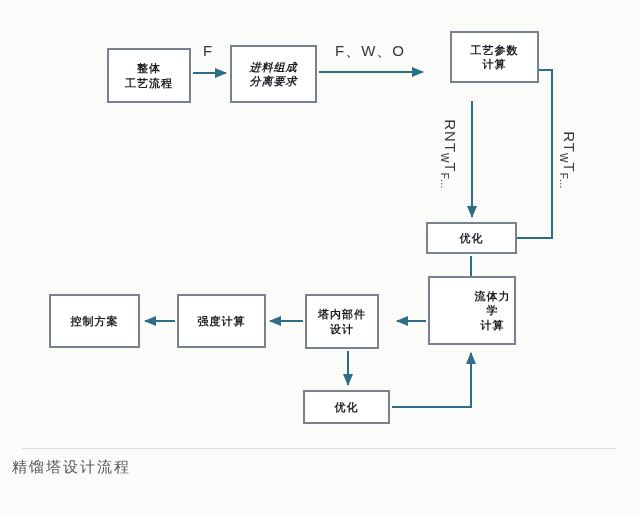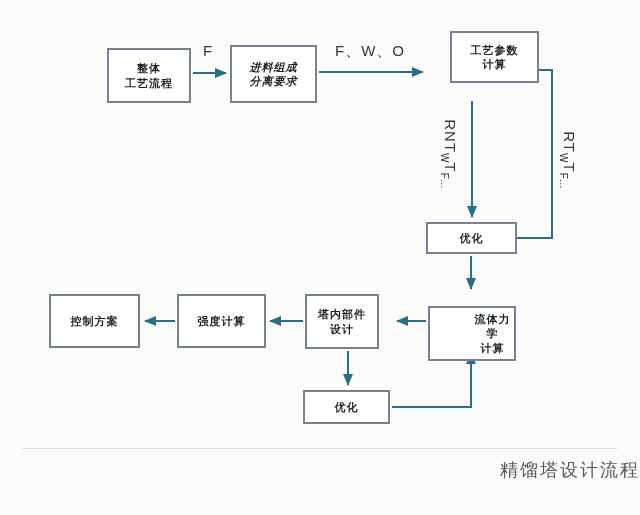--- a/index.html
+++ b/index.html
@@ -47,22 +47,22 @@
     transform-origin:50% 50%;
   }
   .separator{
     position:absolute;
     height:1px;
     background:#dedede;
   }
   .caption{
     position:absolute;
     left:12px;right:0;
-    text-align:right;
-    font-size:18px;
+    text-align:left;
+    font-size:15px;
     color:#575757;
     letter-spacing:2px;
   }
 </style>
 </head>
 <body>
 
 <div class="canvas">
 
   <svg class="arrow-layer" width="640" height="515" viewBox="0 0 640 515">
@@ -96,21 +96,21 @@
 
   <div class="node" style="left:426px;top:222px;width:91px;height:32px;">优化</div>
 
   <div class="node" style="left:177px;top:294px;width:89px;height:54px;">强度计算</div>
 
   <div class="node" style="left:49px;top:294px;width:91px;height:54px;">控制方案</div>
 
   <div class="node" style="left:305px;top:294px;width:74px;height:55px;">塔内部件
 设计</div>
 
-  <div class="node" style="left:428px;top:306px;width:88px;height:55px;padding-left:41px;">流体力学
+  <div class="node" style="left:428px;top:276px;width:88px;height:69px;padding-left:41px;">流体力学
 计算</div>
 
   <div class="node" style="left:303px;top:390px;width:87px;height:34px;">优化</div>
 
   <div class="edge-label" style="left:193px;top:42px;width:30px;">F</div>
 
   <div class="edge-label" style="left:318px;top:42px;width:104px;">F、W、O</div>
 
   <div class="edge-label vlabel" style="left:405px;top:145px;width:90px;height:18px;"><span>RNT</span><sub>W</sub><span>T</span><sub>F</sub><sub>…</sub></div>
 

